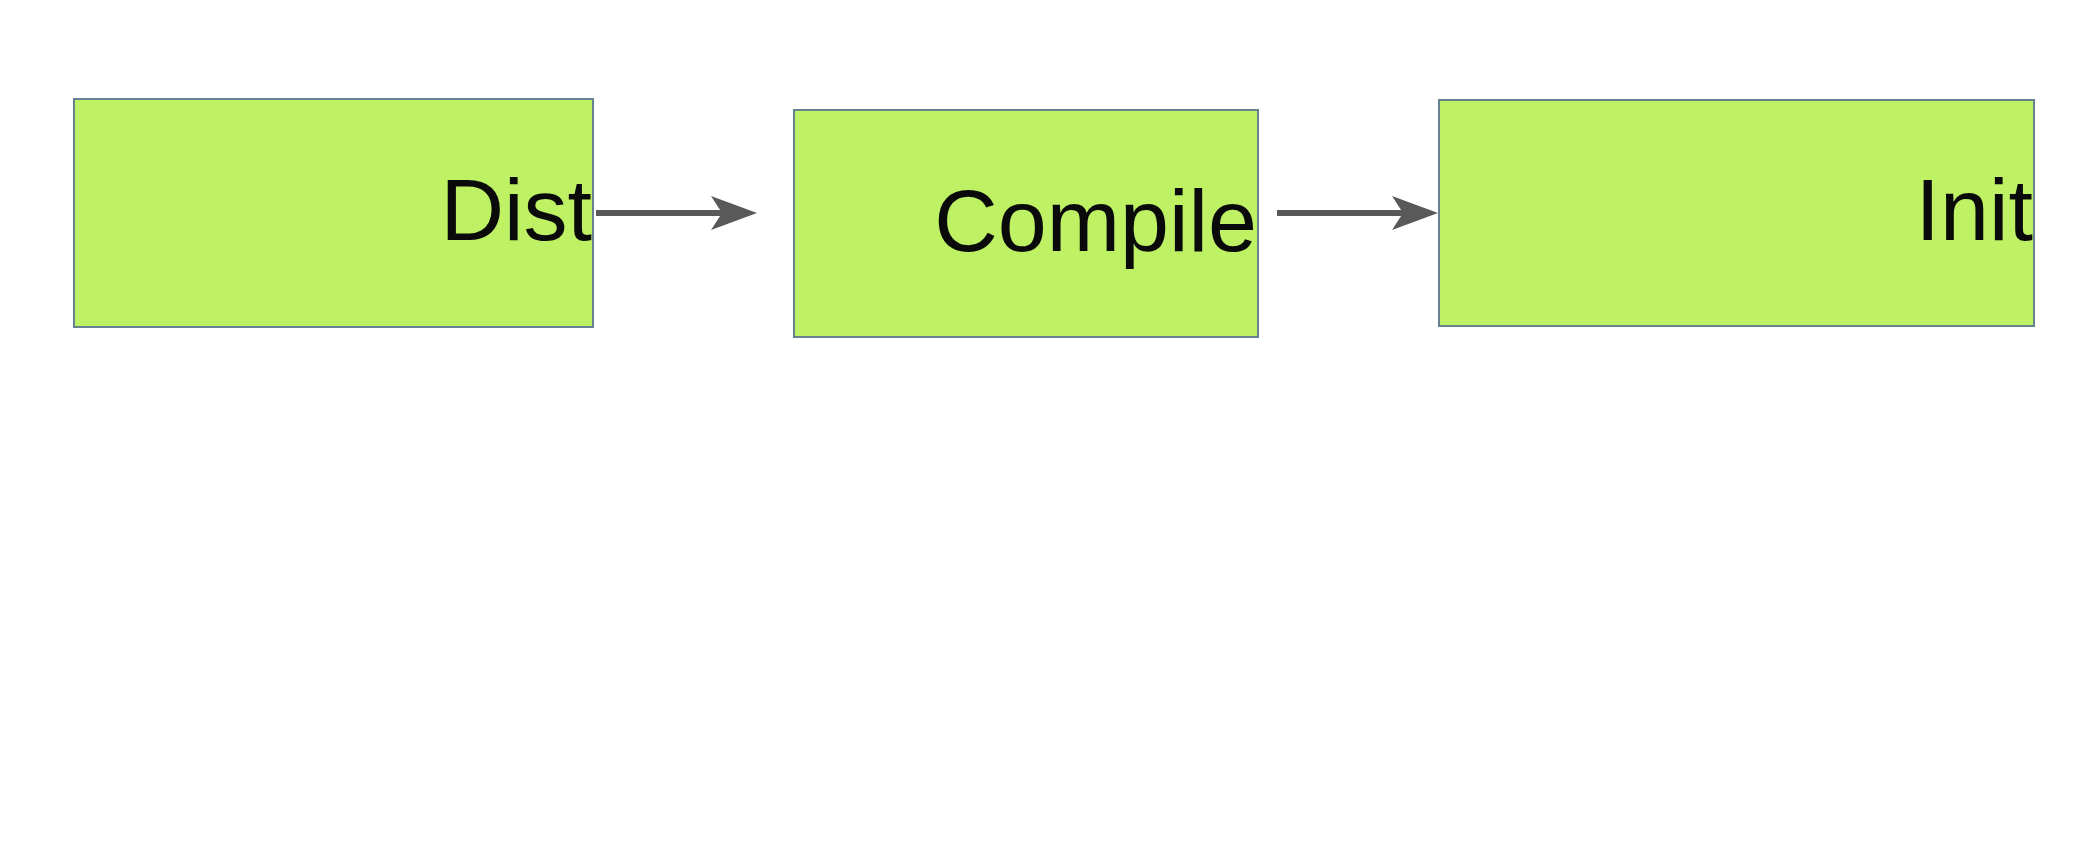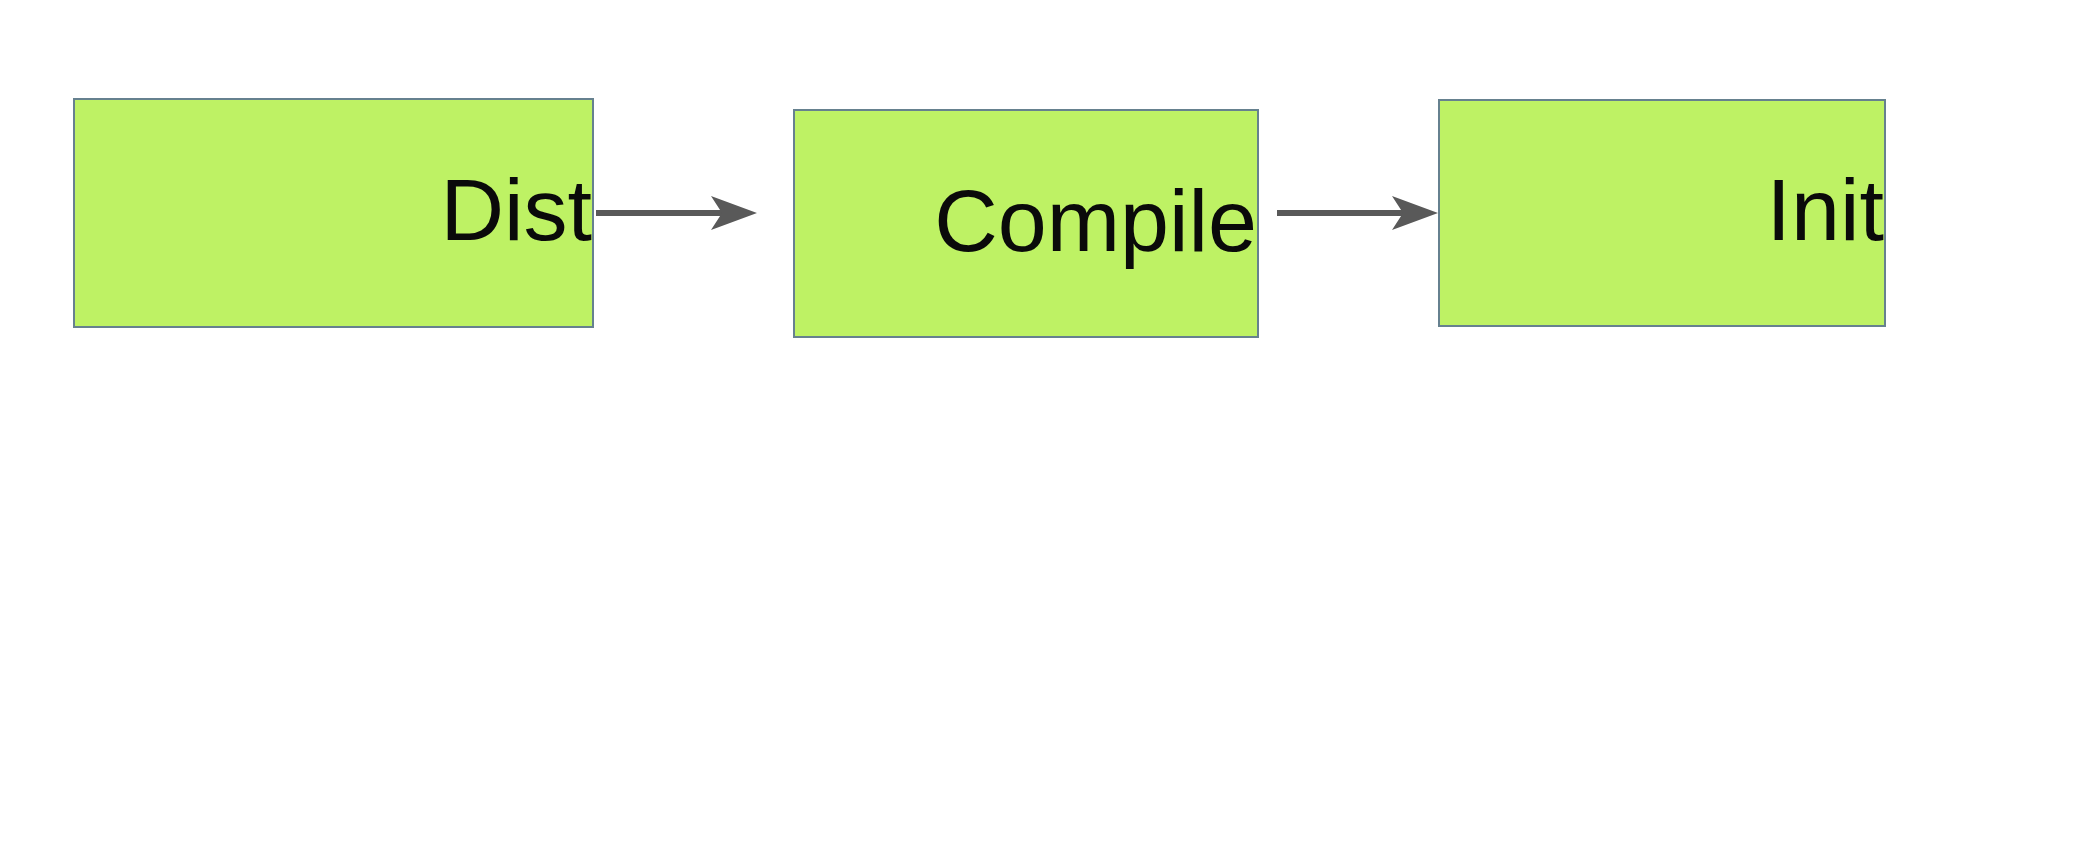--- a/index.html
+++ b/index.html
@@ -27,21 +27,21 @@
   .node .label {
     font-size: 88px;
     line-height: 1;
     color: #0a0a0a;
     letter-spacing: 0px;
     white-space: nowrap;
     padding-bottom: 6px;
   }
   .node-dist    { left: 73px;   top: 98px;  width: 521px; height: 230px; }
   .node-compile { left: 757px;  top: 109px;  width: 466px; height: 229px; margin-left: 36px; }
-  .node-init    { left: 1438px; top: 99px;  width: 448px; height: 228px; }
+  .node-init    { left: 1438px; top: 99px;  width: 597px; height: 228px; }
   .node-clean   { left: 756px;  top: 513px; width: 519px; height: 229px; }
   .edges-layer {
     position: absolute;
     left: 0;
     top: 0;
     width: 2078px;
     height: 848px;
     pointer-events: none;
   }
   .edges-layer g { pointer-events: stroke; }

